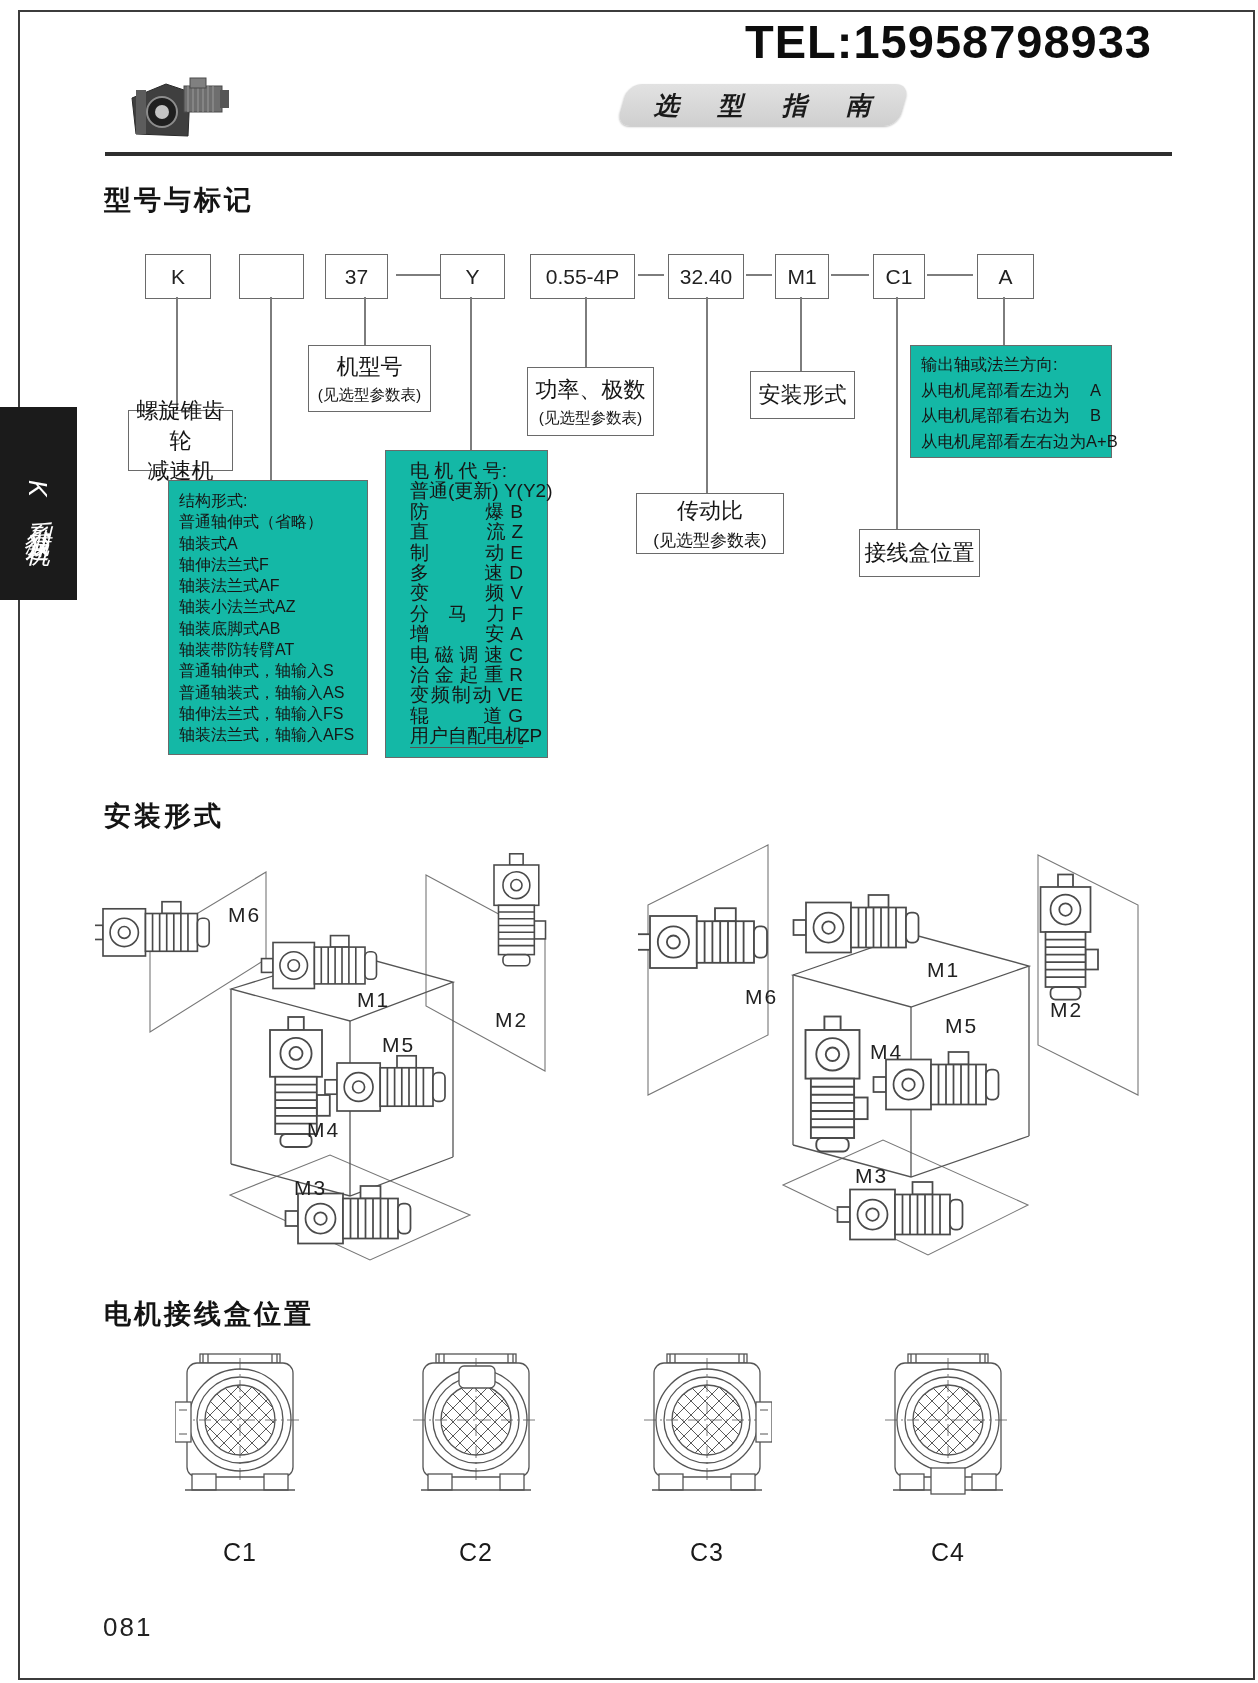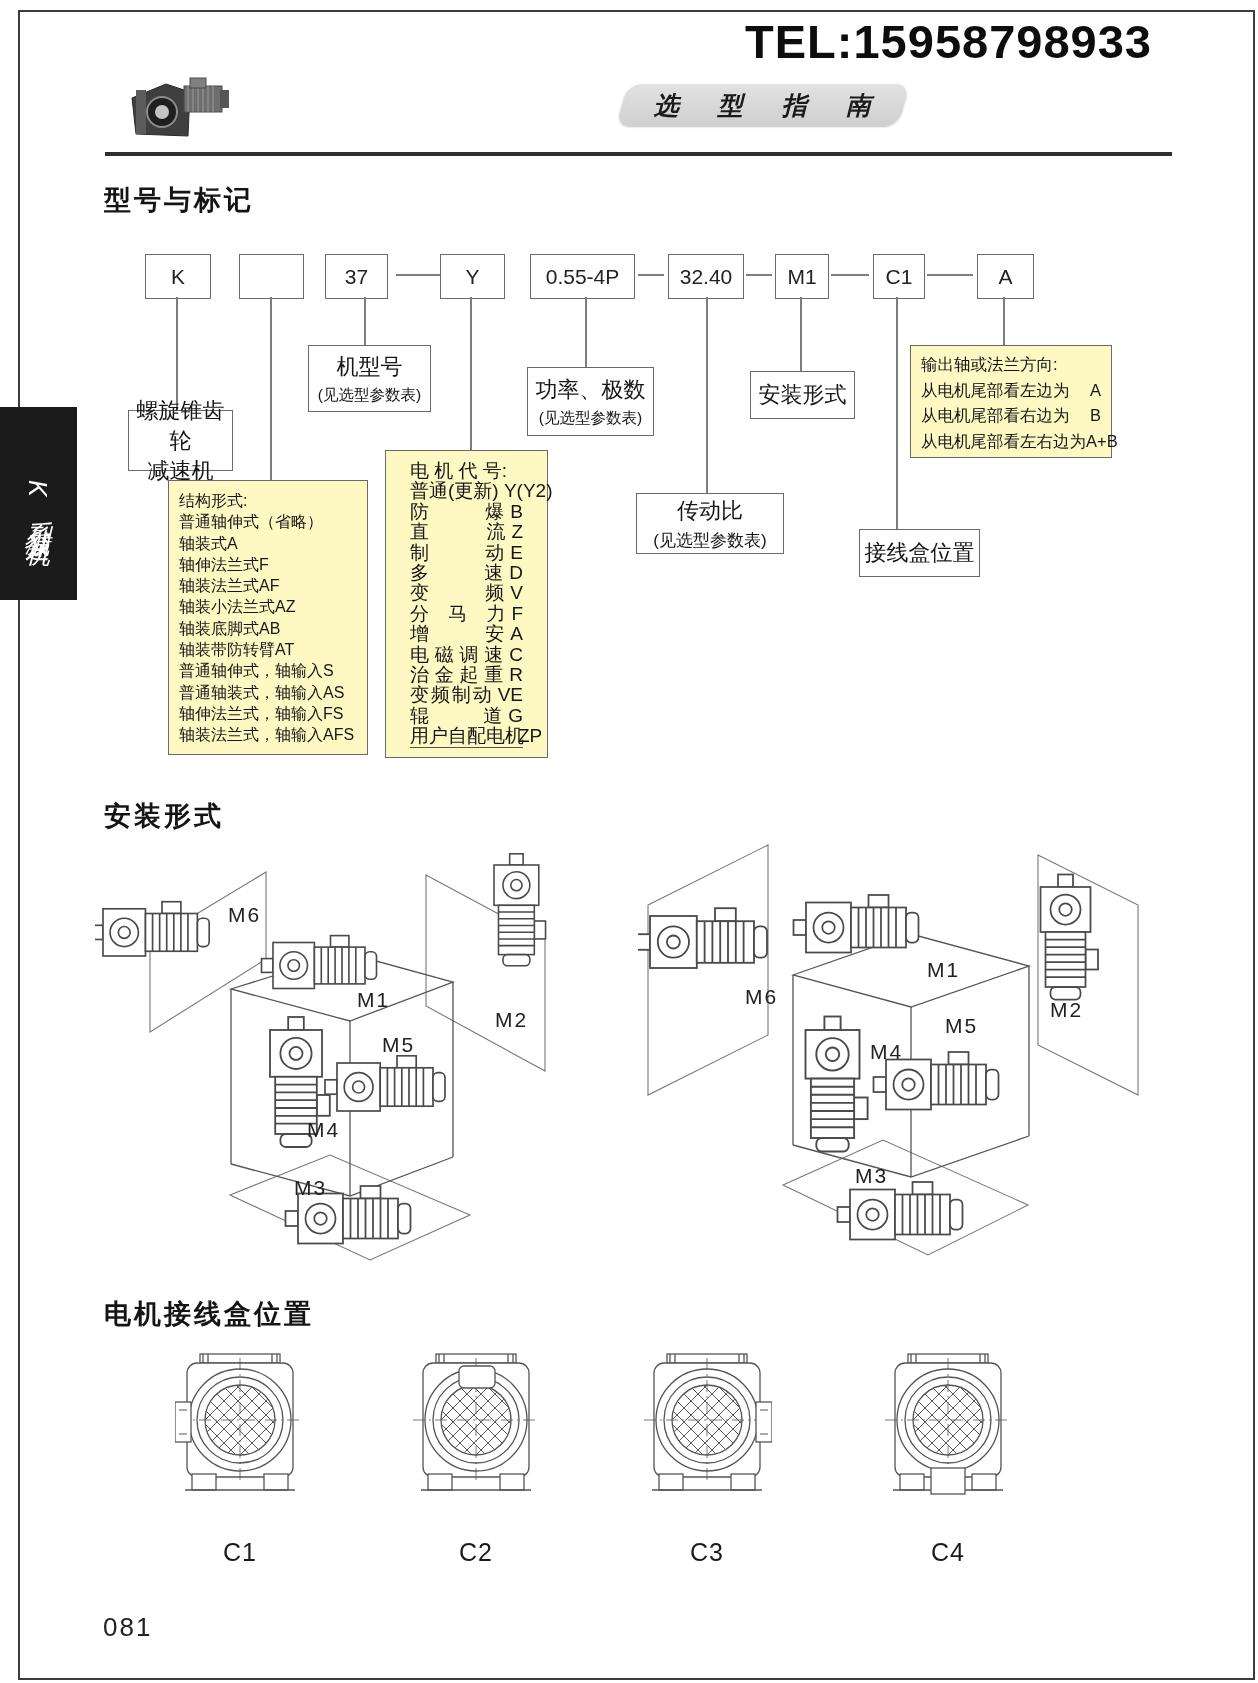--- a/index.html
+++ b/index.html
@@ -15,21 +15,21 @@
                letter-spacing:16px;color:#1a1a1a;padding-left:14px}
   .sect-title{position:absolute;font-size:27px;font-weight:600;letter-spacing:3px;color:#141414}
   .code{position:absolute;height:43px;border:1.6px solid #6a6a6a;background:#fff;
         display:flex;align-items:center;justify-content:center;font-size:21px;color:#222}
   .vl{position:absolute;width:1.6px;background:#7d7d7d}
   .hl{position:absolute;height:1.6px;background:#7d7d7d}
   .cbox{position:absolute;border:1.6px solid #6a6a6a;background:#fff;display:flex;
         flex-direction:column;align-items:center;justify-content:center;text-align:center;color:#161616}
   .cbox .l1{font-size:22px}
   .cbox .l2{font-size:15.5px;margin-top:3px}
-  .listbox{position:absolute;border:1.6px solid #6a6a6a;background:#fef9c3;color:#161616;
+  .listbox{position:absolute;border:1.6px solid #6a6a6a;background:#14b8a6;color:#161616;
            box-sizing:border-box;white-space:nowrap}
   .struct{padding:9px 10px;font-size:16px;line-height:21.3px}
   .struct .row{display:flex;justify-content:flex-start}
   .struct .cd{width:38px;text-align:left}
   .mcode{padding:10px 24px;font-size:19px;line-height:20.4px}
   .mcode .row{display:flex;align-items:baseline}
   .mcode .nm{display:inline-block;width:102px;text-align:justify;text-align-last:justify;margin-right:6px}
   .mcode .row.last{border-bottom:1.6px solid #555}
   .outbox{padding:6px 10px;font-size:16.5px;line-height:25.5px}
   .outbox .row{display:flex;justify-content:space-between}

